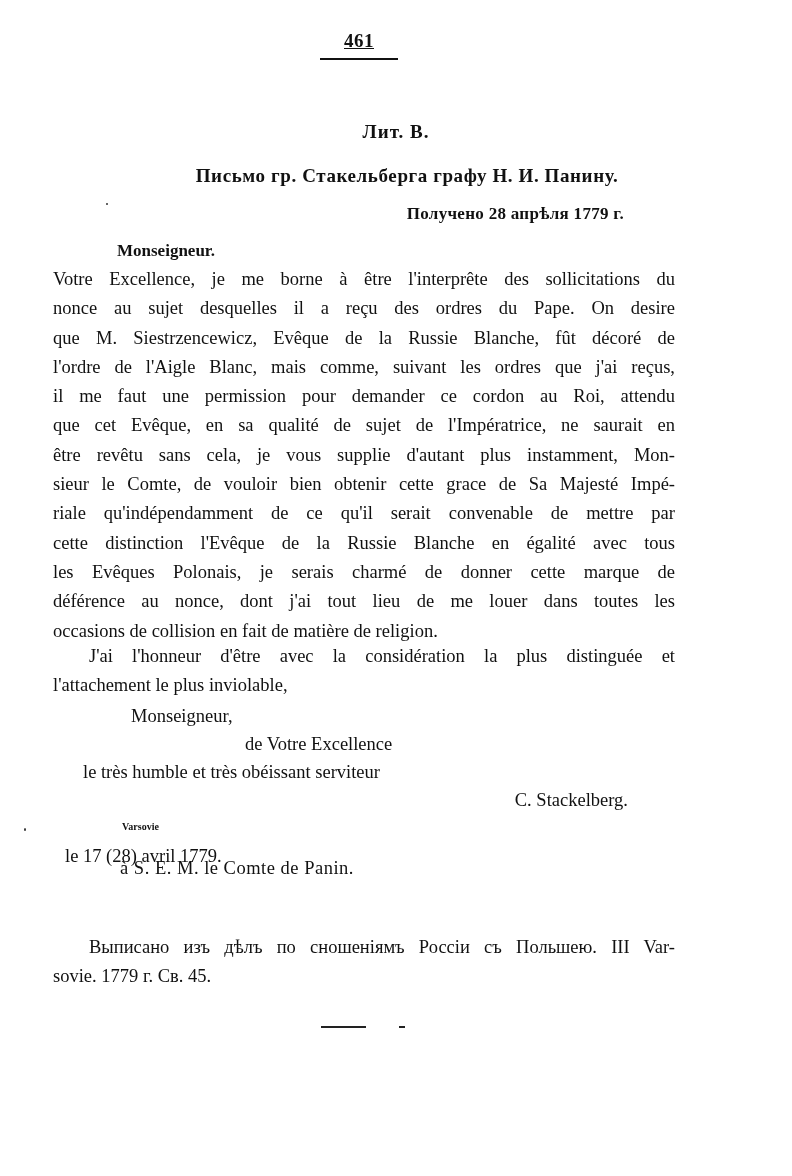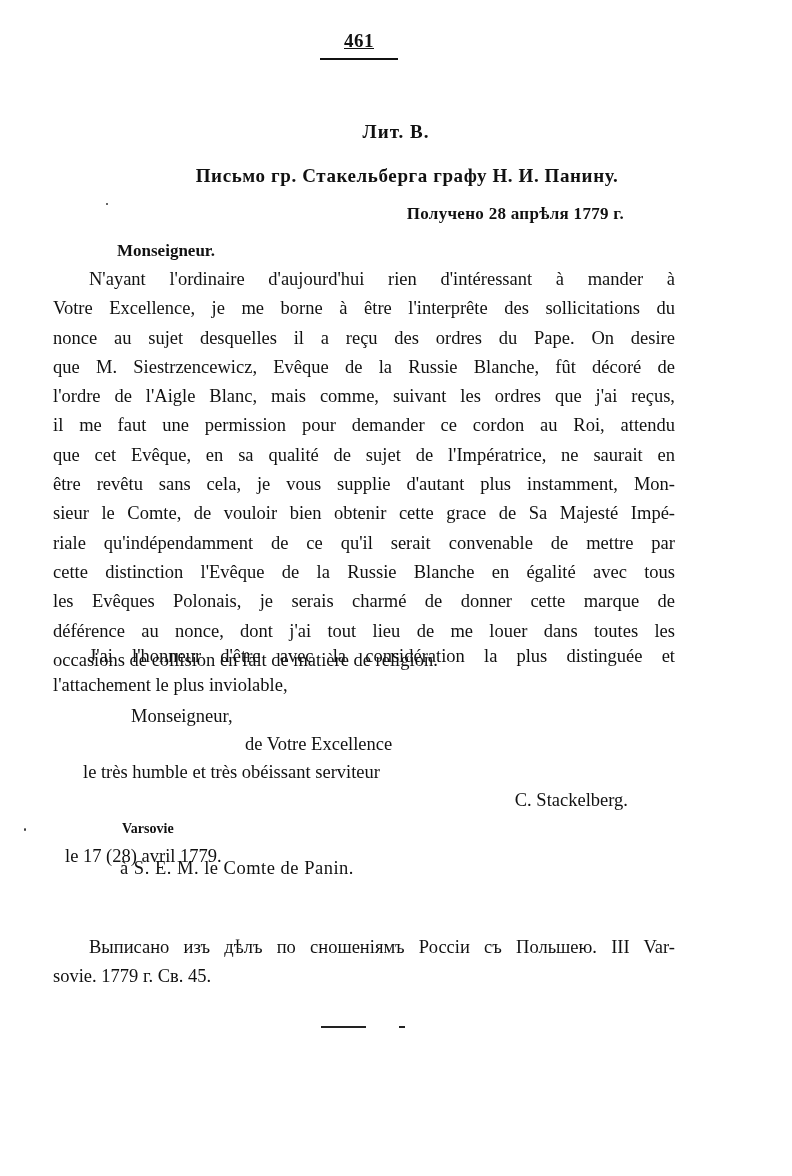--- a/index.html
+++ b/index.html
@@ -17,21 +17,21 @@
   .body-text { position: absolute; left: 53px; width: 622px; font-size: 18.5px; line-height: 29.3px; text-align: justify; }
   .line { display: block; text-align: justify; text-align-last: justify; height: 29.3px; white-space: nowrap; }
   .line.last { text-align-last: left; }
   .indent { padding-left: 36px; }
   .p1 { top: 265px; }
   .p2 { top: 642px; }
   .closing1 { left: 131px; top: 706px; font-size: 18.5px; }
   .closing2 { left: 245px; top: 734px; font-size: 18.5px; }
   .closing3 { left: 83px; top: 762px; font-size: 18.5px; }
   .signature { right: 164px; top: 790px; font-size: 18.5px; text-align: right; }
-  .place { left: 122px; top: 821px; font-size: 14px; font-weight: bold; }
+  .place { left: 122px; top: 821px; font-size: 10px; font-weight: bold; }
   .date { left: 65px; top: 846px; font-size: 18.5px; }
   .addressee { left: 96px; top: 858px; font-size: 18.5px; letter-spacing: 0.5px; margin-left: 24px; }
   .source { position: absolute; left: 53px; width: 622px; top: 932px; font-size: 18.5px; line-height: 30px; }
   .endrule { left: 321px; top: 1026px; width: 45px; height: 1.5px; background: #222; }
   .endrule2 { left: 399px; top: 1026px; width: 6px; height: 1.5px; background: #222; }
 </style>
 </head>
 <body>
 
 <div class="page">
@@ -40,21 +40,20 @@
   <div class="abs pagerule"></div>
 
   <div class="abs title">Письмо гр. Стакельберга графу Н. И. Панину.</div>
   <div class="abs lit">Лит. В.</div>
   <span class="dot" style="left:106px; top:203px;"></span>
   <div class="abs received">Получено 28 апрѣля 1779 г.</div>
 
   <div class="abs salutation">Monseigneur.</div>
 
   <div class="body-text p1">
-    <span class="line indent">N'ayant l'ordinaire d'aujourd'hui rien d'intéressant à mander à</span>
     <span class="line">Votre Excellence, je me borne à être l'interprête des sollicitations du</span>
     <span class="line">nonce au sujet desquelles il a reçu des ordres du Pape. On desire</span>
     <span class="line">que M. Siestrzencewicz, Evêque de la Russie Blanche, fût décoré de</span>
     <span class="line">l'ordre de l'Aigle Blanc, mais comme, suivant les ordres que j'ai reçus,</span>
     <span class="line">il me faut une permission pour demander ce cordon au Roi, attendu</span>
     <span class="line">que cet Evêque, en sa qualité de sujet de l'Impératrice, ne saurait en</span>
     <span class="line">être revêtu sans cela, je vous supplie d'autant plus instamment, Mon-</span>
     <span class="line">sieur le Comte, de vouloir bien obtenir cette grace de Sa Majesté Impé-</span>
     <span class="line">riale qu'indépendamment de ce qu'il serait convenable de mettre par</span>
     <span class="line">cette distinction l'Evêque de la Russie Blanche en égalité avec tous</span>

